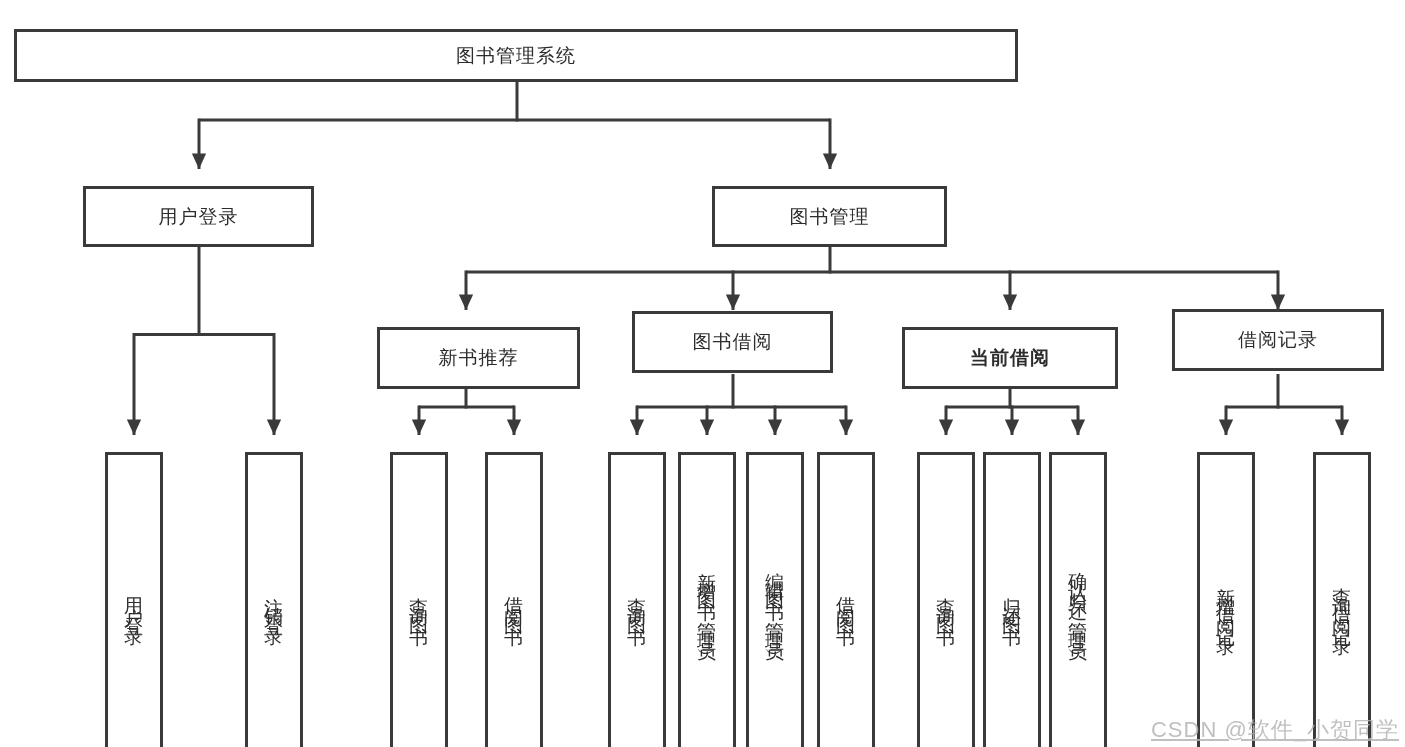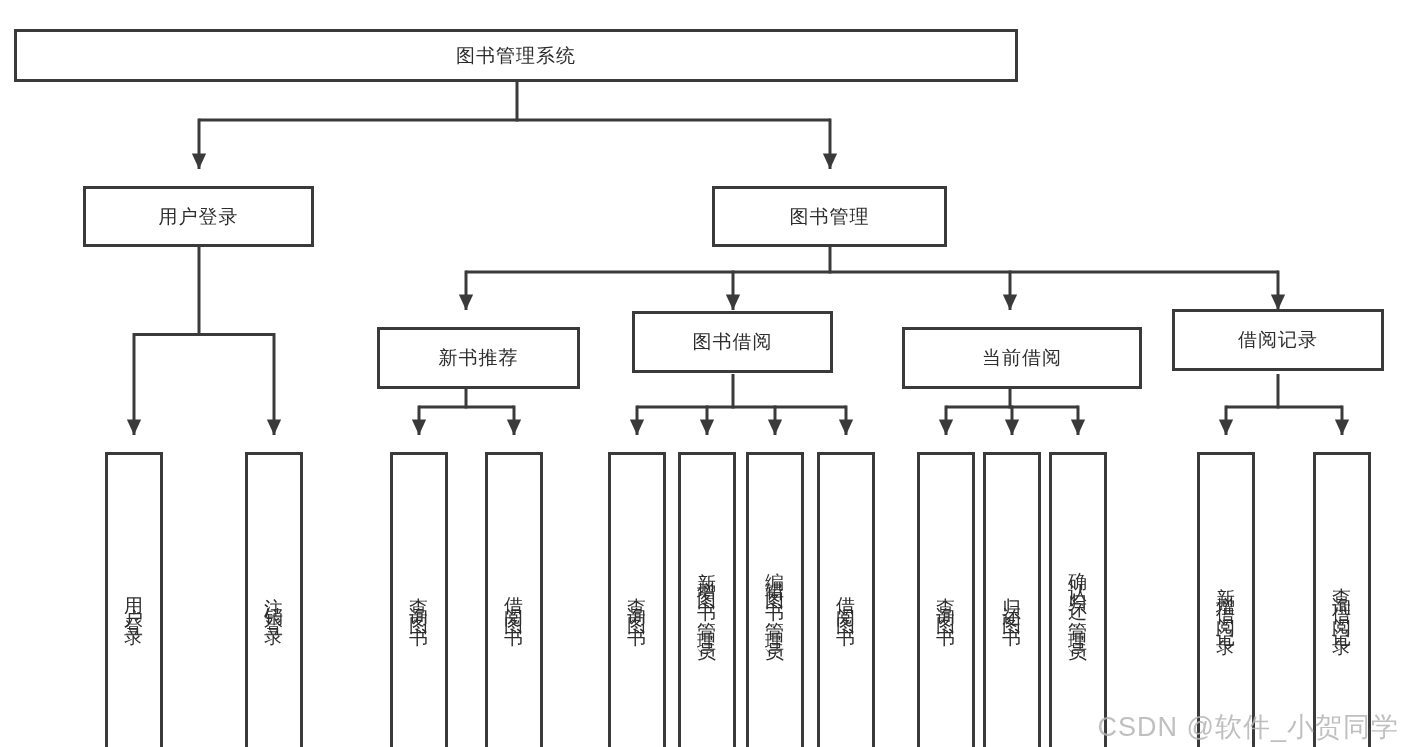--- a/index.html
+++ b/index.html
@@ -41,26 +41,27 @@
   }
   #connector-svg line{
     stroke:var(--line,#3a3a3a);
     stroke-width:3;
     fill:none;
   }
   #arrowhead-path{fill:var(--line,#3a3a3a);}
   .watermark{
     position:absolute;
     right:6px;bottom:2px;
-    font-size:27px;
+    font-size:22px;
     color:var(--watermark,#b5b5b5);
     opacity:.85;
     letter-spacing:1px;
     z-index:5;
     white-space:nowrap;
+    text-decoration:underline;
   }
 </style>
 </head>
 <body>
 
 <div class="stage">
 
   <svg id="connector-svg" viewBox="0 0 1405 747" xmlns="http://www.w3.org/2000/svg">
     <defs>
       <marker id="arw" viewBox="0 0 10 10" refX="9.5" refY="5" markerWidth="6.8" markerHeight="5.4" orient="auto" markerUnits="strokeWidth">
@@ -119,21 +120,21 @@
   <div class="node" style="left:712px;top:171px;width:235px;height:61px;text-align:right;">
     <span>图书管理</span>
   </div>
 
   <div class="node" style="left:377px;top:312px;width:203px;height:62px;">
     <span>新书推荐</span>
   </div>
   <div class="node" style="left:632px;top:296px;width:201px;height:62px;">
     <span>图书借阅</span>
   </div>
-  <div class="node" style="left:902px;top:312px;width:240px;height:62px;">
+  <div class="node" style="left:902px;top:312px;width:216px;height:62px;font-weight:bold;">
     <span>当前借阅</span>
   </div>
   <div class="node" style="left:1172px;top:294px;width:212px;height:62px;">
     <span>借阅记录</span>
   </div>
 
   <div class="node leaf" style="left:105px;top:437px;width:58px;height:300px;">
     <span>用户登录</span>
   </div>
   <div class="node leaf" style="left:245px;top:437px;width:58px;height:300px;">

